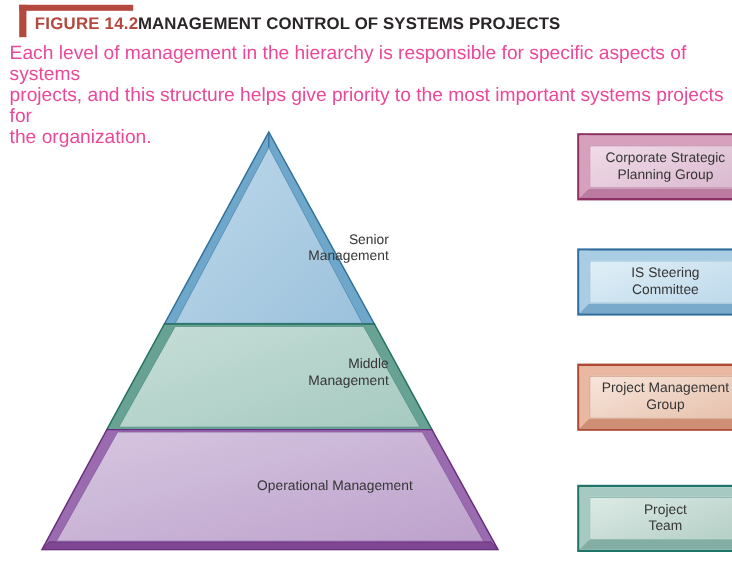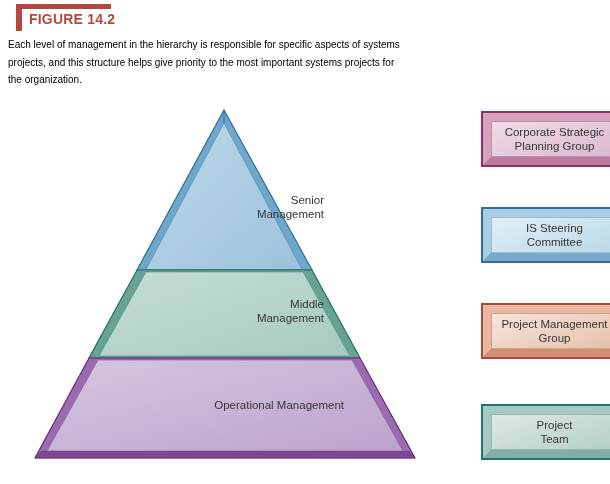--- a/index.html
+++ b/index.html
@@ -27,21 +27,21 @@
     font-size: 14px; font-weight: bold; color: #b4483e;
     letter-spacing: 0.2px; white-space: nowrap;
   }
   .fig-title {
     position: absolute; left: 115px; top: 11px;
     font-size: 14px; font-weight: bold; color: #2a2627;
     letter-spacing: 0.1px; white-space: nowrap;
   }
   .fig-caption {
     position: absolute; left: 8px; top: 36px; width: 596px;
-    font-size: 10px; line-height: 17.5px; color: #000000;
+    font-size: 16px; line-height: 17.5px; color: #ec4899;
     white-space: pre-line; margin: 0;
   }
 
   
   .pyr-svg { position: absolute; left: 0; top: 0; }
   .pyr-label {
     position: absolute; text-align: right;
     font-size: 11.5px; line-height: 14px; color: #363636;
     white-space: pre-line;
   }
@@ -82,20 +82,21 @@
   .c-teal   { --outer:#20756a; --flt:#a6cac1; --fdk:#83aea4; --pan1:#dceae4; --pan2:#b3cec6; --pbd:#93bbb1; }
 </style>
 </head>
 <body>
 
 <div class="page">
 
   <div class="accent-h"></div>
   <div class="accent-v"></div>
   <span class="fig-label">FIGURE 14.2</span>
+  <span class="fig-title">MANAGEMENT CONTROL OF SYSTEMS PROJECTS</span>
   <p class="fig-caption">Each level of management in the hierarchy is responsible for specific aspects of systems
 projects, and this structure helps give priority to the most important systems projects for
 the organization.</p>
 
   <svg class="pyr-svg" width="610" height="484" viewBox="0 0 610 484" aria-hidden="true">
     <defs>
       <linearGradient id="g1" x1="0" y1="0" x2="1" y2="1">
         <stop offset="0" stop-color="#bdd8ea"></stop>
           <stop offset="1" stop-color="#9cc2dc"></stop>
       </linearGradient>

